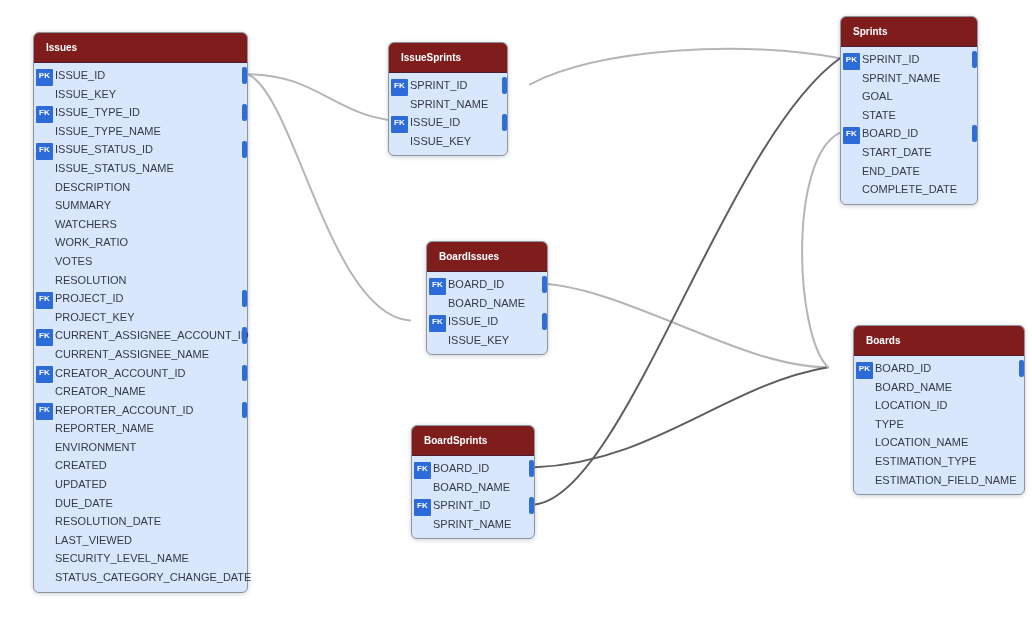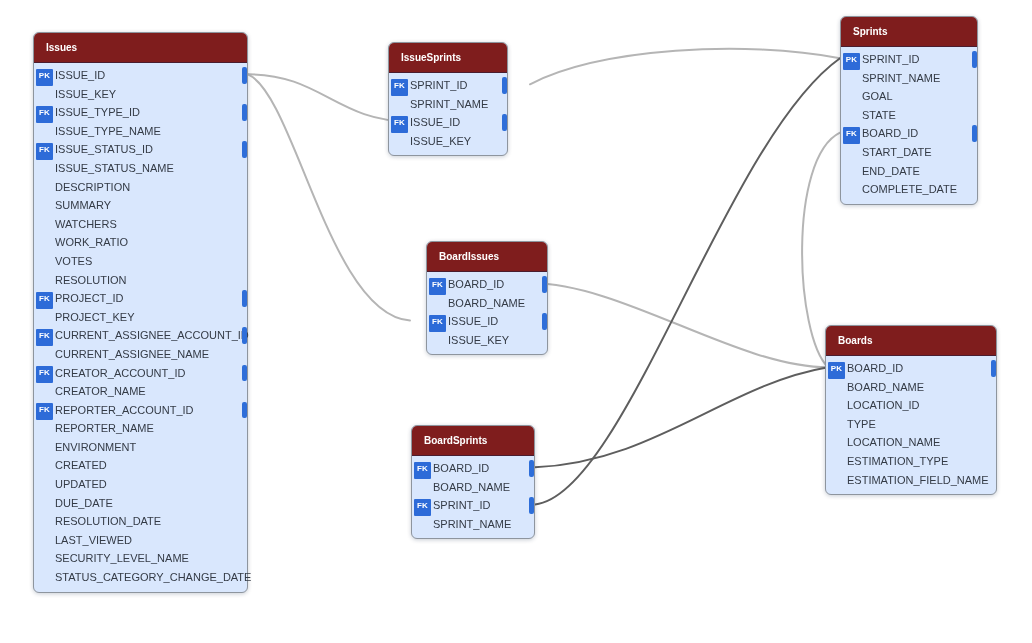--- a/index.html
+++ b/index.html
@@ -115,21 +115,21 @@
         <div class="er-row"><span class="pill" style="background: rgb(45, 107, 216);">PK</span><span class="stub" style="background: rgb(46, 110, 217);"></span><span>SPRINT_ID</span></div>
         <div class="er-row"><span>SPRINT_NAME</span></div>
         <div class="er-row"><span>GOAL</span></div>
         <div class="er-row"><span>STATE</span></div>
         <div class="er-row"><span class="pill" style="background: rgb(45, 107, 216);">FK</span><span class="stub" style="background: rgb(46, 110, 217);"></span><span>BOARD_ID</span></div>
         <div class="er-row"><span>START_DATE</span></div>
         <div class="er-row"><span>END_DATE</span></div>
         <div class="er-row"><span>COMPLETE_DATE</span></div>
       </div>
     </div>
-    <div class="er-table" style="left: 825px; top: 325px; width: 172px;">
+    <div class="er-table" style="left: 853px; top: 325px; width: 172px;">
       <div class="er-header">Boards</div>
       <div class="er-body">
         <div class="er-row"><span class="pill" style="background: rgb(45, 107, 216);">PK</span><span class="stub" style="background: rgb(46, 110, 217);"></span><span>BOARD_ID</span></div>
         <div class="er-row"><span>BOARD_NAME</span></div>
         <div class="er-row"><span>LOCATION_ID</span></div>
         <div class="er-row"><span>TYPE</span></div>
         <div class="er-row"><span>LOCATION_NAME</span></div>
         <div class="er-row"><span>ESTIMATION_TYPE</span></div>
         <div class="er-row"><span>ESTIMATION_FIELD_NAME</span></div>
       </div>

